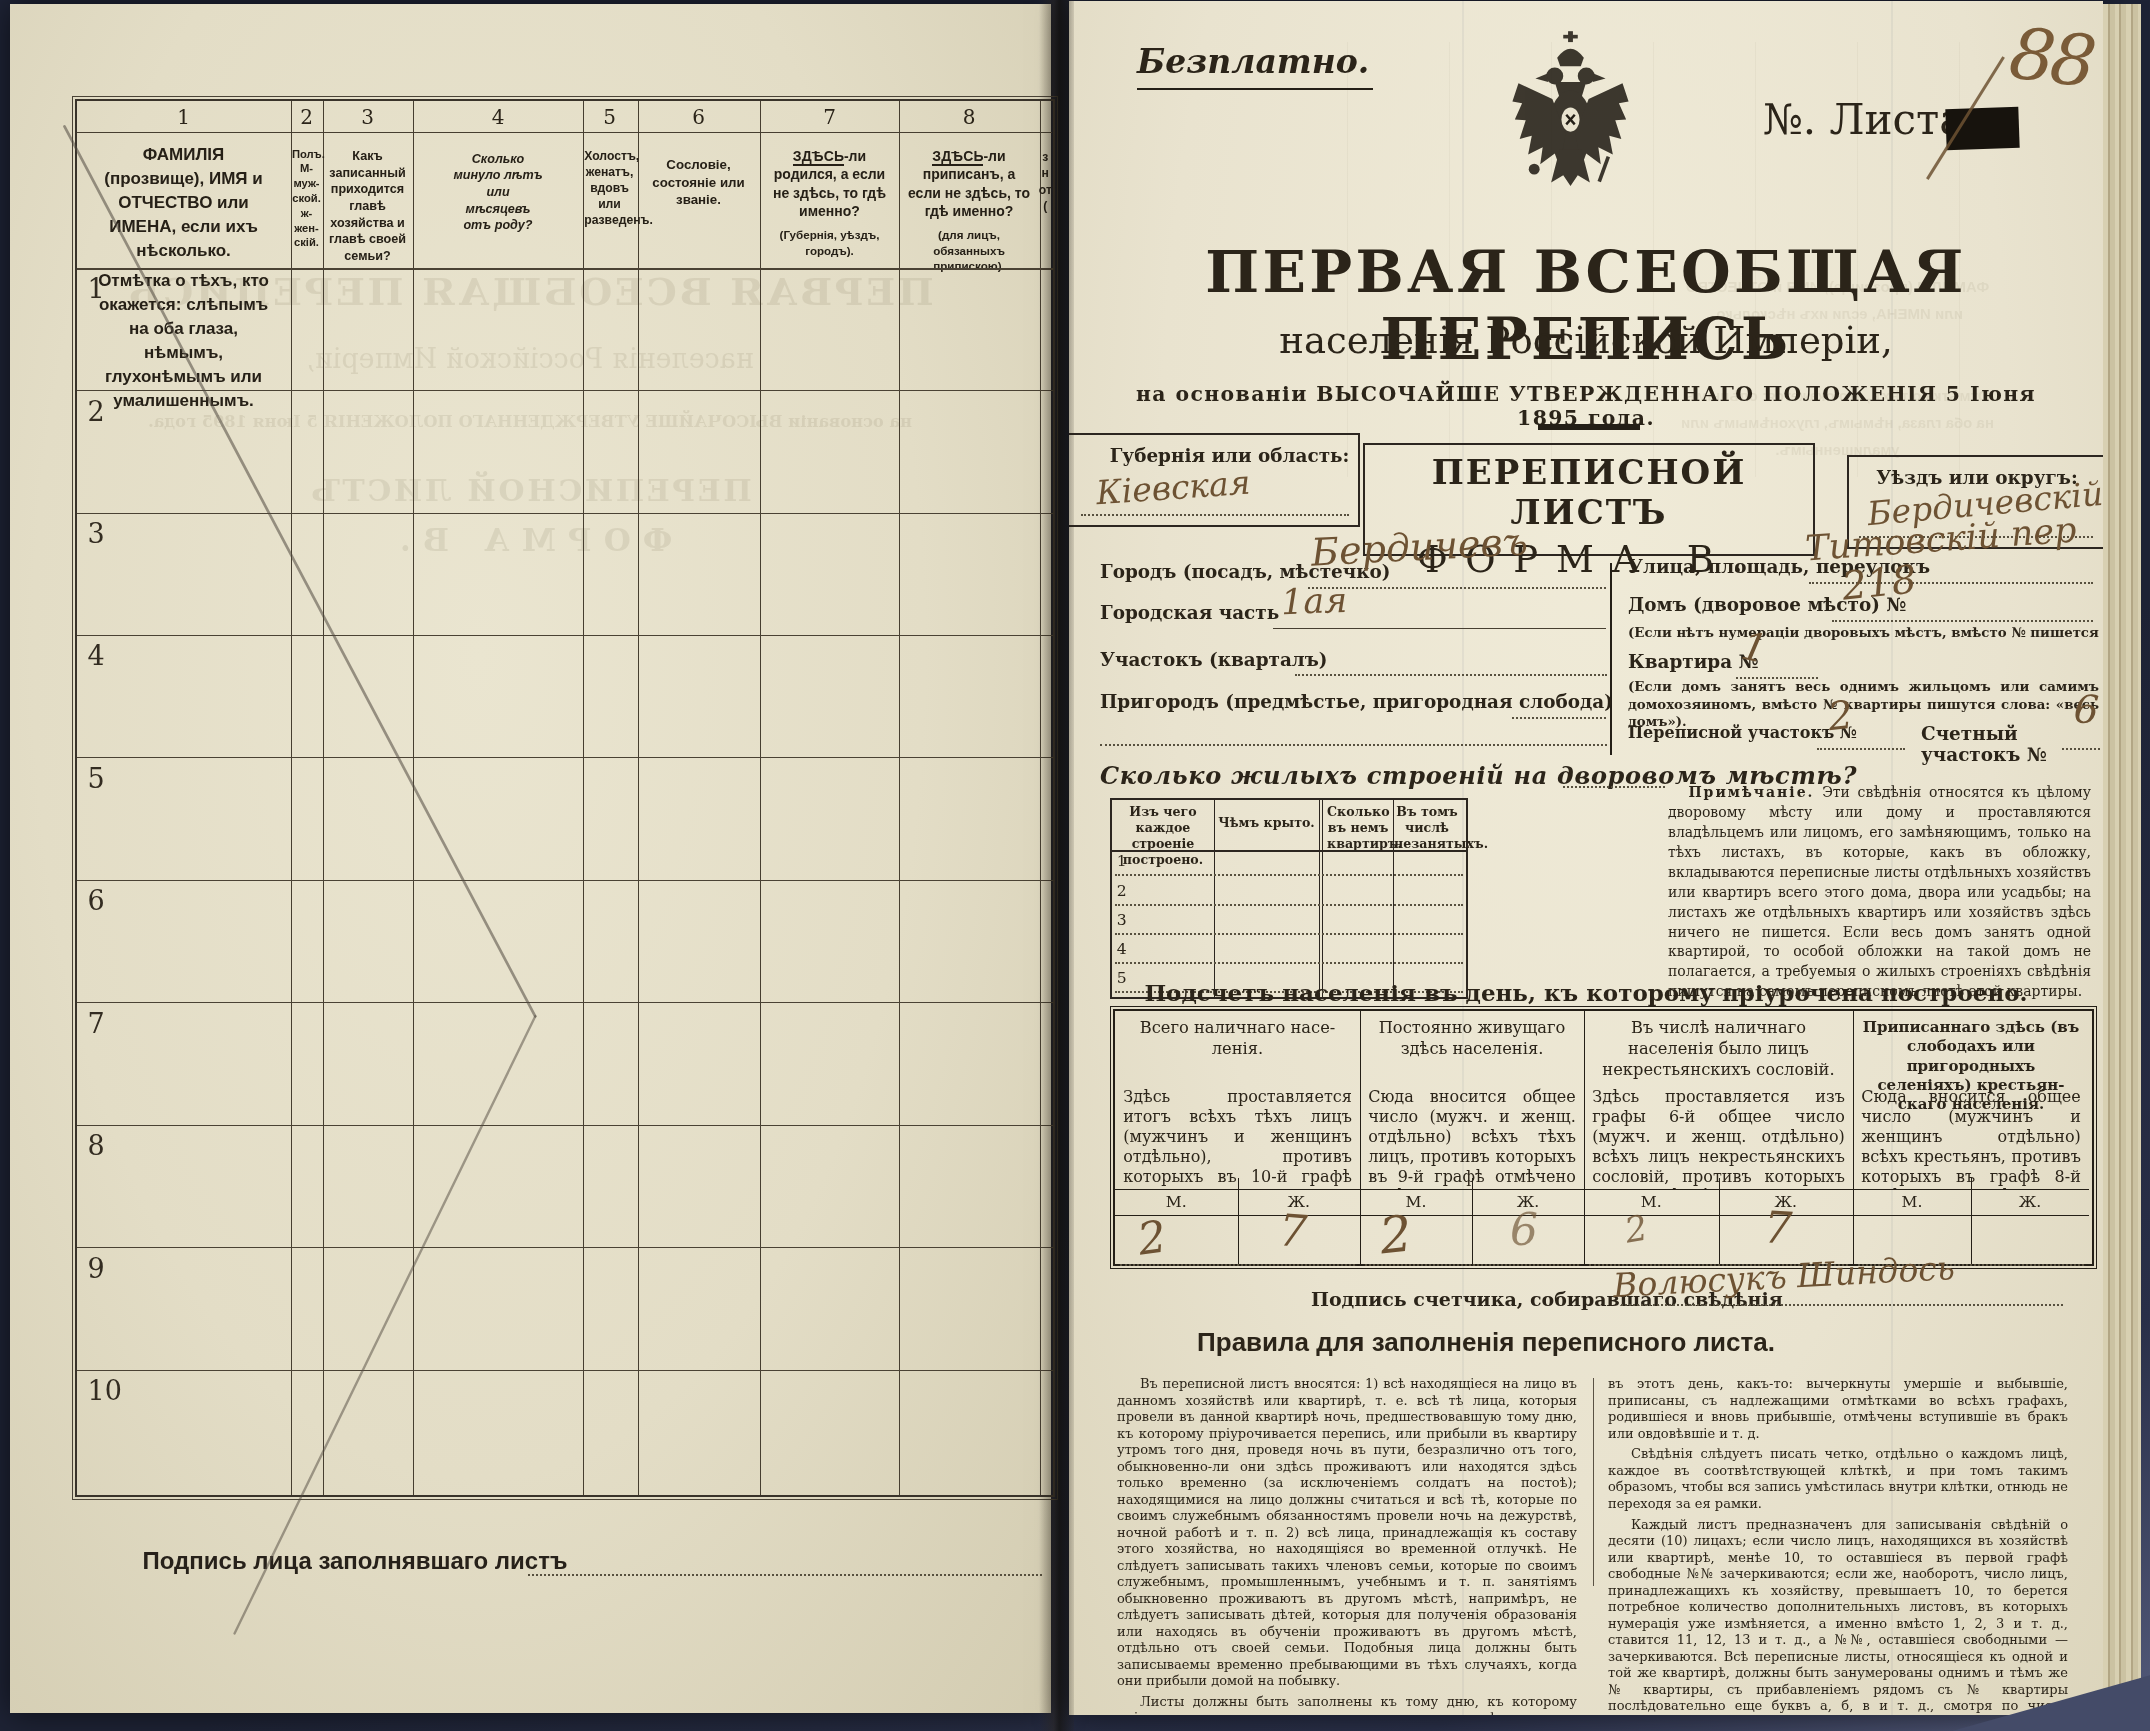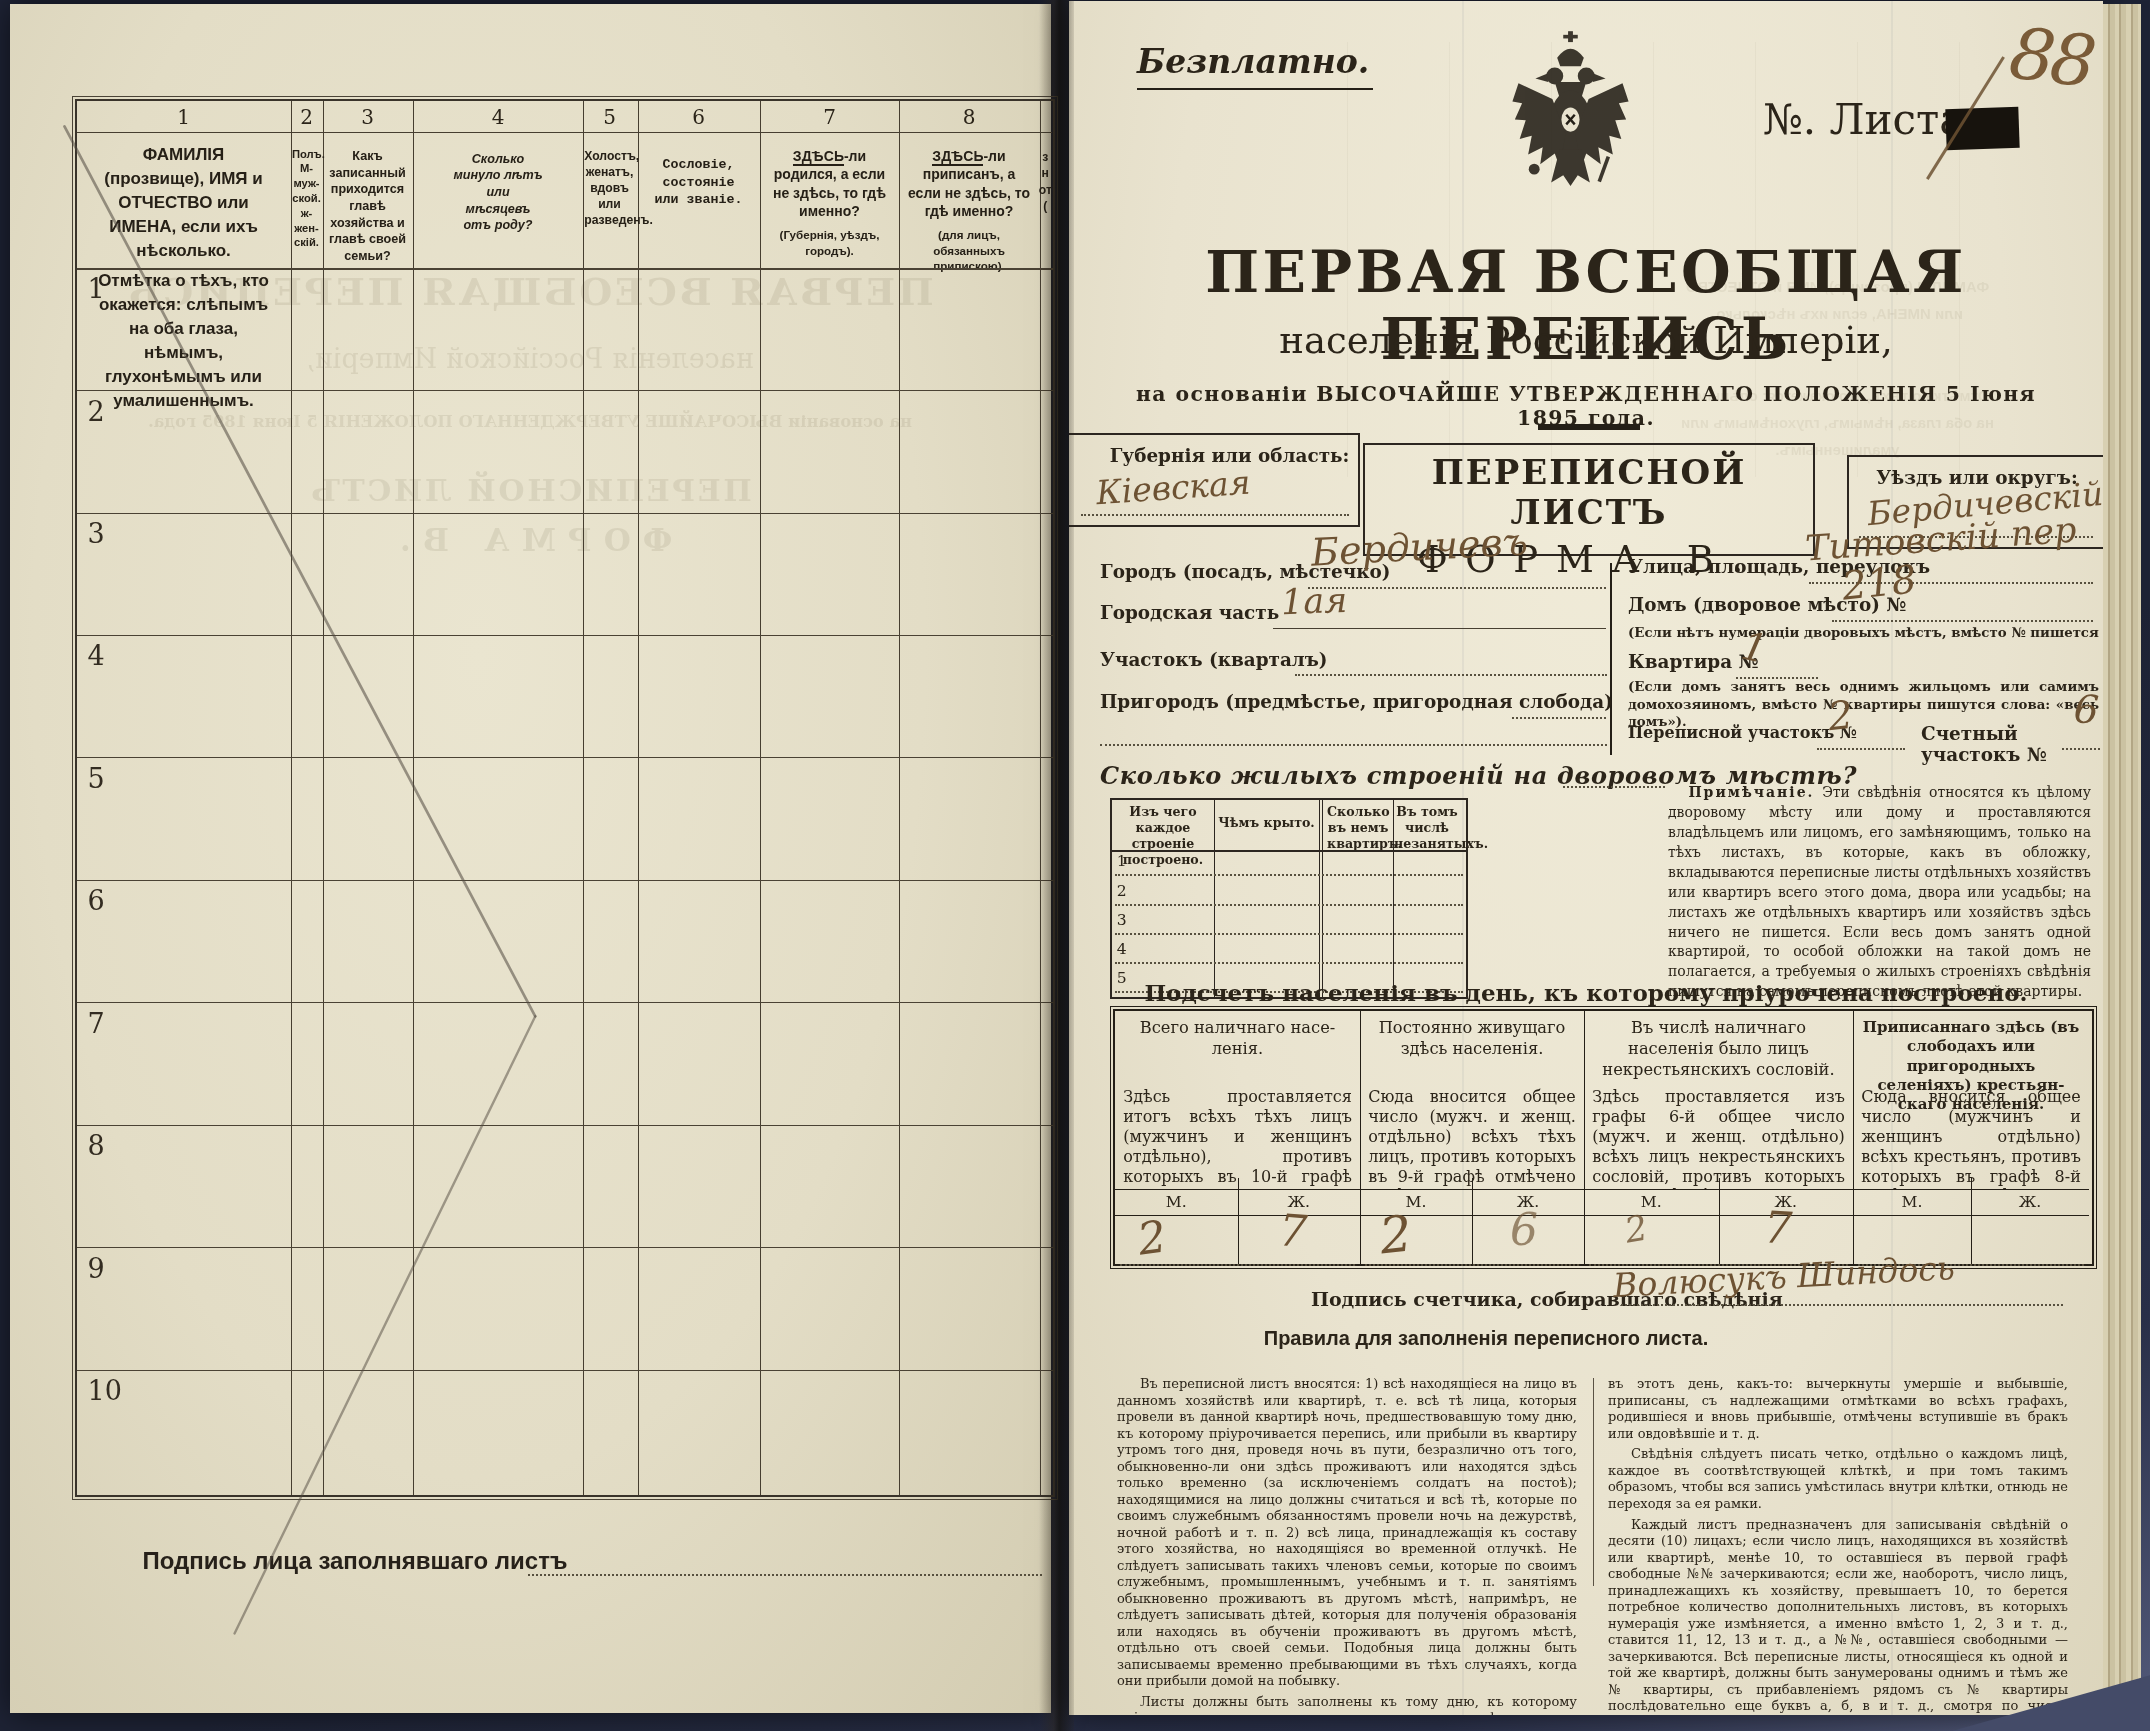--- a/index.html
+++ b/index.html
@@ -97,21 +97,21 @@
         <div class="lhead i" style="font-size:12.6px;padding:17.7px 39px;font-style:italic;">Сколько минуло лѣтъ или мѣсяцевъ отъ роду?</div>
       </div>
 
       <div class="lcol" style="left:505px;width:56px;">
         <div class="lnum">5</div>
         <div class="lhead" style="font-size:12.2px;padding:15px 2.7px;">Холостъ, женатъ, вдовъ или разведенъ.</div>
       </div>
 
       <div class="lcol" style="left:561px;width:122px;">
         <div class="lnum">6</div>
-        <div class="lhead" style="font-size:13.3px;padding:23px 12.2px;font-family:Liberation Mono, monospace;">Сословіе, состояніе или званіе.</div>
+        <div class="lhead" style="font-size:13.3px;padding:23px 12.2px;">Сословіе, состояніе или званіе.</div>
       </div>
 
       <div class="lcol" style="left:684px;width:138px;">
         <div class="lnum">7</div>
         <div class="lhead" style="font-size:14px;padding:13.6px 6.8px;">
           <span class="u">ЗДѢСЬ</span><span>-ли родился, а если не здѣсь, то гдѣ именно?</span>
           <span class="hnote">(Губернія, уѣздъ, городъ).</span>
         </div>
       </div>
 
@@ -383,21 +383,21 @@
           <span class="dot"></span>
         </div>
         <div class="ccvdiv"></div>
       </div>
     </div>
 
     <div class="abs b" style="left:242px;top:1279px;font-size:19px;margin-top:8px;">Подпись счетчика, собиравшаго свѣдѣнія</div>
     <div class="abs dot" style="left:552px;top:1303px;width:442px;"></div>
     <div class="abs hand" style="left:544px;top:1256px;font-size:33px;transform:rotate(-3deg);">Волюсукъ Шиндось</div>
 
-    <div class="abs c b sans" style="left:0;top:1326px;width:834px;font-size:20px;">Правила для заполненія переписного листа.</div>
+    <div class="abs c b sans" style="left:0;top:1326px;width:834px;font-size:26px;">Правила для заполненія переписного листа.</div>
     <div class="abs" style="left:524px;top:1377px;height:208px;border-left:1.4px solid #5a5244;"></div>
 
     <div class="abs rules" style="left:48px;top:1375px;width:460px;">
       <p class="ind">Въ переписной листъ вносятся: 1) всѣ находящіеся на лицо въ данномъ хозяйствѣ или квартирѣ, т. е. всѣ тѣ лица, которыя провели въ данной квартирѣ ночь, предшествовавшую тому дню, къ которому пріурочивается перепись, или прибыли въ квартиру утромъ того дня, проведя ночь въ пути, безразлично отъ того, обыкновенно-ли они здѣсь проживаютъ или находятся здѣсь только временно (за исключеніемъ солдатъ на постоѣ); находящимися на лицо должны считаться и всѣ тѣ, которые по своимъ служебнымъ обязанностямъ провели ночь на дежурствѣ, ночной работѣ и т. п. 2) всѣ лица, принадлежащія къ составу этого хозяйства, но находящіяся во временной отлучкѣ. Не слѣдуетъ записывать такихъ членовъ семьи, которые по своимъ служебнымъ, промышленнымъ, учебнымъ и т. п. занятіямъ обыкновенно проживаютъ въ другомъ мѣстѣ, напримѣръ, не слѣдуетъ записывать дѣтей, которыя для полученія образованія или находясь въ обученіи проживаютъ въ другомъ мѣстѣ, отдѣльно отъ своей семьи. Подобныя лица должны быть записываемы временно пребывающими въ тѣхъ случаяхъ, когда они прибыли домой на побывку.</p>
       <p class="ind">Листы должны быть заполнены къ тому дню, къ которому пріурочивается перепись, и утромъ сего послѣдняго дня непремѣнно вновь провѣрены и, если нужно, исправлены по составу населенія</p>
     </div>
     <div class="abs rules" style="left:539px;top:1375px;width:460px;">
       <p>въ этотъ день, какъ-то: вычеркнуты умершіе и выбывшіе, приписаны, съ надлежащими отмѣтками во всѣхъ графахъ, родившіеся и вновь прибывшіе, отмѣчены вступившіе въ бракъ или овдовѣвшіе и т. д.</p>
       <p class="ind">Свѣдѣнія слѣдуетъ писать четко, отдѣльно о каждомъ лицѣ, каждое въ соотвѣтствующей клѣткѣ, и при томъ такимъ образомъ, чтобы вся запись умѣстилась внутри клѣтки, отнюдь не переходя за ея рамки.</p>
       <p class="ind">Каждый листъ предназначенъ для записыванія свѣдѣній о десяти (10) лицахъ; если число лицъ, находящихся въ хозяйствѣ или квартирѣ, менѣе 10, то оставшіеся въ первой графѣ свободные №№ зачеркиваются; если же, наоборотъ, число лицъ, принадлежащихъ къ хозяйству, превышаетъ 10, то берется потребное количество дополнительныхъ листовъ, въ которыхъ нумерація уже измѣняется, а именно вмѣсто 1, 2, 3 и т. д., ставится 11, 12, 13 и т. д., а №№, оставшіеся свободными — зачеркиваются. Всѣ переписные листы, относящіеся къ одной и той же квартирѣ, должны быть занумерованы однимъ и тѣмъ же № квартиры, съ прибавленіемъ рядомъ съ № квартиры послѣдовательно еще буквъ а, б, в и т. д., смотря по числу переписныхъ листовъ квартиры.</p>

